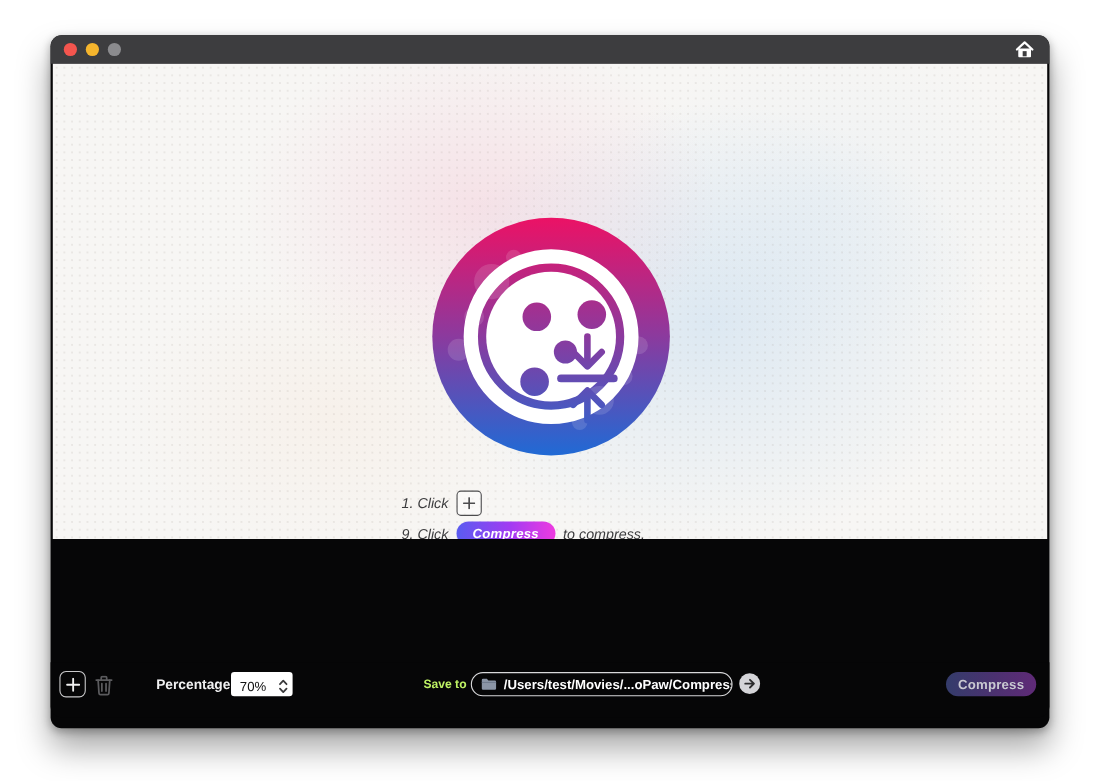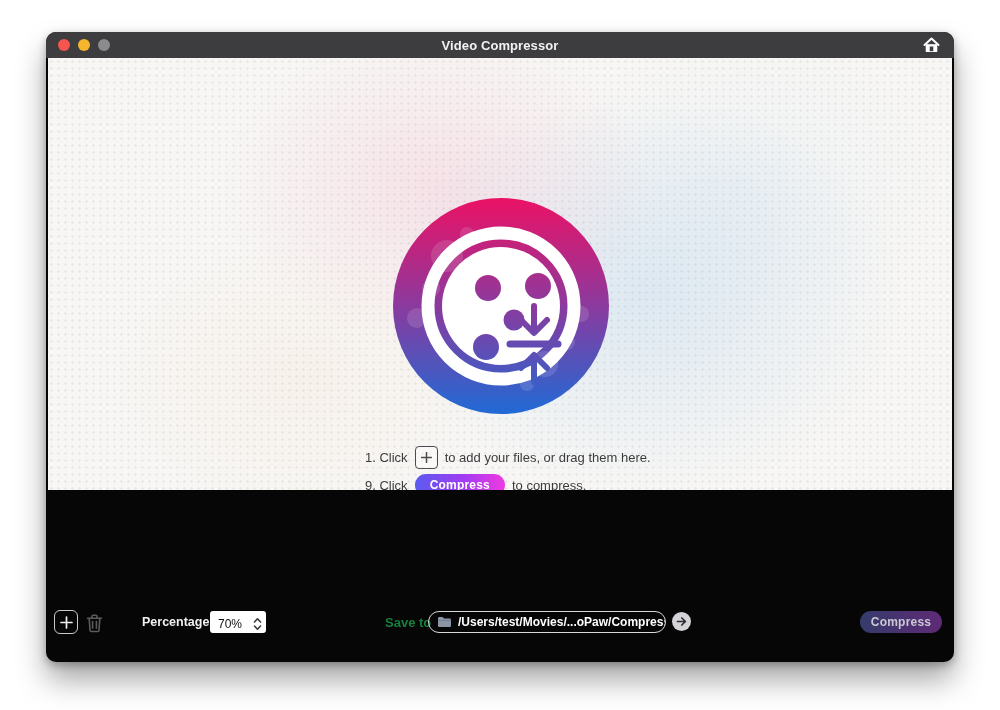--- a/index.html
+++ b/index.html
@@ -29,21 +29,21 @@
     color:#f2f2f3;font-size:13px;font-weight:bold;letter-spacing:.1px;
     pointer-events:none;
   }
   .home-btn{
     position:absolute;right:14px;top:4px;width:18px;height:18px;
     display:flex;align-items:center;justify-content:center;
   }
   
   .content{
     position:absolute;left:2px;right:2px;top:26px;height:432px;
-    background:#f7f6f4;overflow:hidden;
+    background:#f7f6f4;overflow:hidden;font-style:italic;
   }
   .content::before{
     content:"";position:absolute;inset:0;
     background:
       radial-gradient(300px 220px at 43% 30%, rgba(238,125,168,.17), rgba(238,125,168,0) 72%),
       radial-gradient(360px 280px at 66% 55%, rgba(128,184,234,.22), rgba(128,184,234,0) 72%),
       radial-gradient(260px 190px at 28% 74%, rgba(246,206,172,.13), rgba(246,206,172,0) 72%),
       radial-gradient(280px 200px at 78% 28%, rgba(165,205,240,.10), rgba(165,205,240,0) 72%);
   }
   .content::after{
@@ -83,21 +83,21 @@
     display:flex;align-items:center;justify-content:center;background:transparent;
   }
   .trash-btn{left:38px;width:20px;top:10px;justify-content:center;}
   .pct-label{left:96px;color:#f1f1f2;font-size:12.5px;font-weight:bold;}
   .stepper{
     left:164px;width:56px;background:#ffffff;border-radius:3px;
     display:flex;align-items:center;justify-content:space-between;
     padding:4px 4px 0 8px;box-sizing:border-box;
   }
   .stepper-value{color:#111;font-size:12px;}
-  .saveto-label{left:339px;color:#15803d;font-size:13px;font-weight:bold;}
+  .saveto-label{left:339px;color:#bef264;font-size:11px;font-weight:bold;}
   .path-field{
     left:382px;width:238px;box-sizing:border-box;
     border:1.5px solid #d8d8da;border-radius:12px;background:transparent;
     display:flex;align-items:center;padding:0 8px;gap:6px;overflow:hidden;
   }
   .path-text{color:#ffffff;font-size:12px;font-weight:bold;white-space:nowrap;}
   .go-btn{
     left:626px;width:19px;height:19px;top:10px;border-radius:50%;
     background:#d4d4d8;display:flex;align-items:center;justify-content:center;
   }
@@ -112,21 +112,20 @@
 <body>
 
 <div class="window">
 
   <div class="titlebar">
     <div class="traffic">
       <span class="light red"></span>
       <span class="light yellow"></span>
       <span class="light gray"></span>
     </div>
-    <div class="win-title">Video Compressor</div>
     <div class="home-btn">
       <span>
         <svg width="17" height="16" viewBox="0 0 17 16">
           <path d="M1.5 8 L8.5 1.5 L15.5 8" fill="none" stroke="#ffffff" stroke-width="2" stroke-linecap="round" stroke-linejoin="round"></path>
           <path d="M3.5 7.2 V14.2 H13.5 V7.2" fill="#ffffff" stroke="#ffffff" stroke-width="1.6" stroke-linejoin="round"></path>
           <rect x="6.7" y="9.5" width="3.6" height="4.7" fill="#3d3d3f"></rect>
         </svg>
       </span>
     </div>
   </div>
@@ -172,21 +171,20 @@
     </div>
 
     <div class="steps">
       <div class="step-row">
         <span>1. Click</span>
         <span class="plus-box">
           <svg width="11" height="11" viewBox="0 0 11 11">
             <path d="M5.5 0.5 V10.5 M0.5 5.5 H10.5" stroke="#4c4c4e" stroke-width="1.5" stroke-linecap="round"></path>
           </svg>
         </span>
-        <span>to add your files, or drag them here.</span>
       </div>
       <div class="step-row">
         <span>9. Click</span>
         <span class="inline-pill">Compress</span>
         <span>to compress.</span>
       </div>
     </div>
   </div>
 
   <div class="toolbar">

